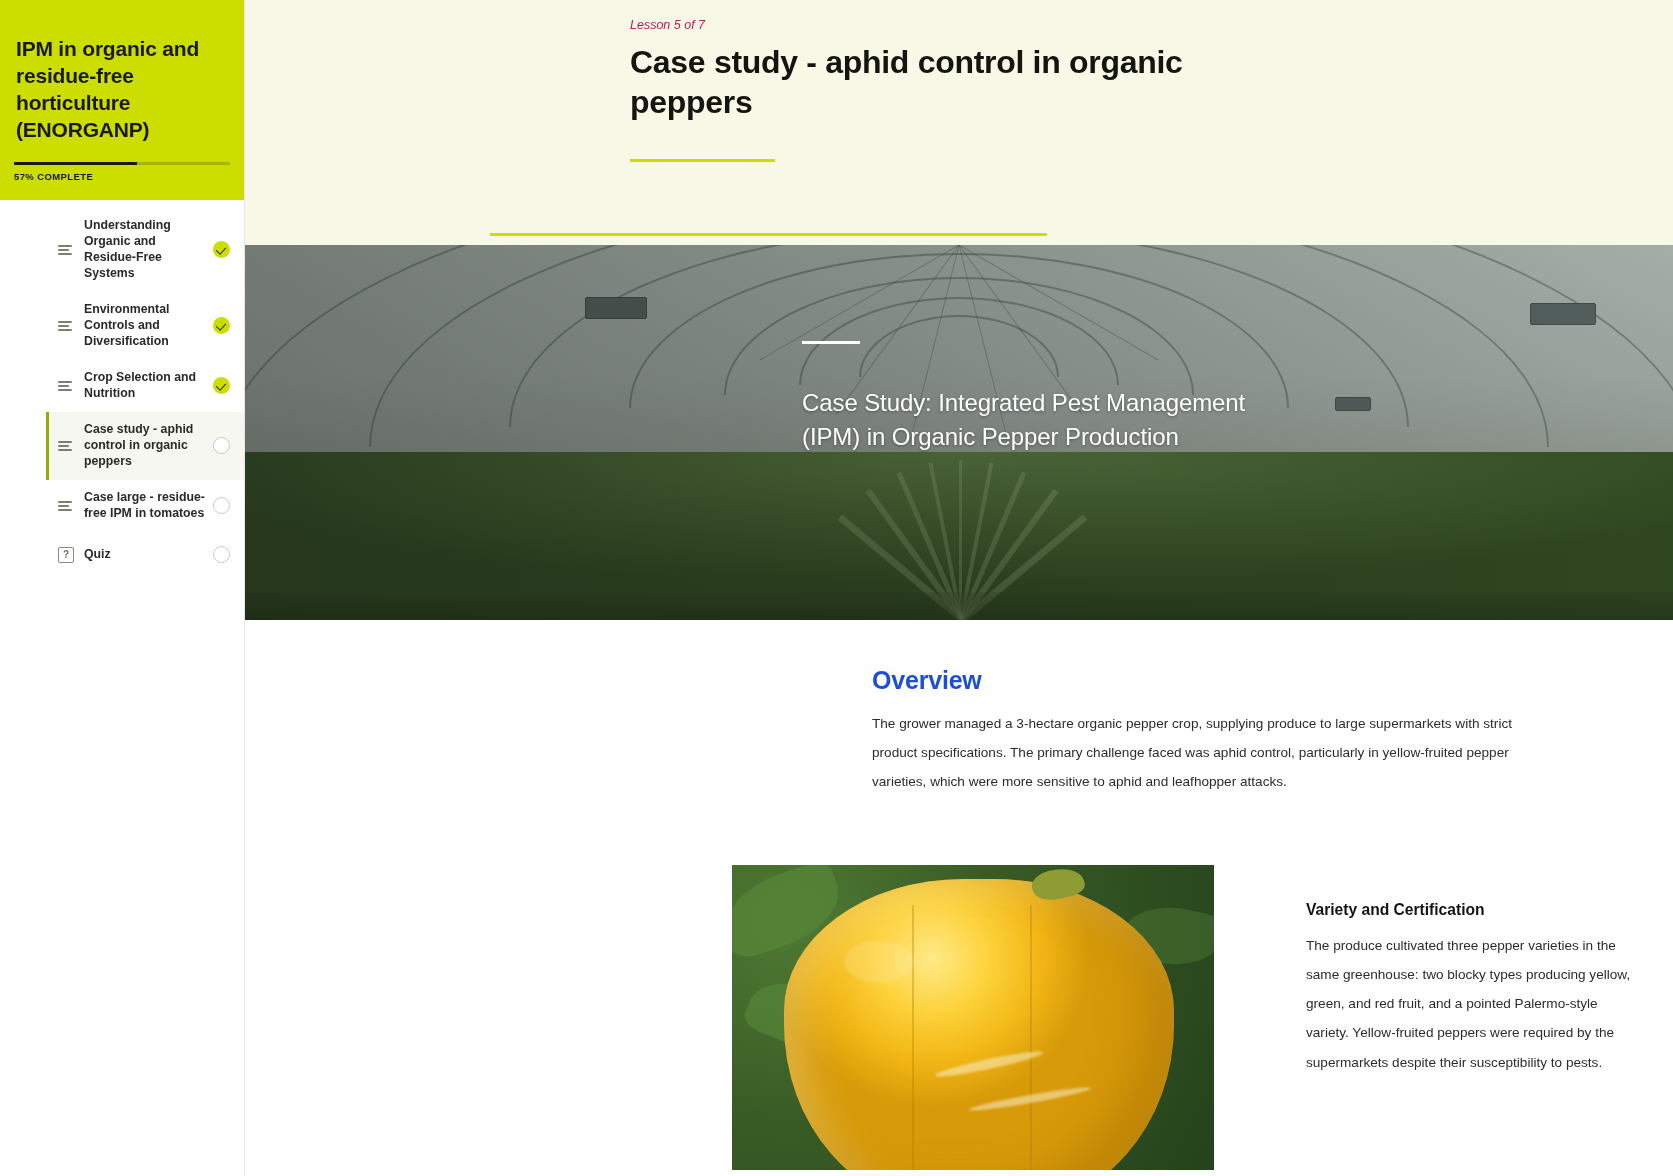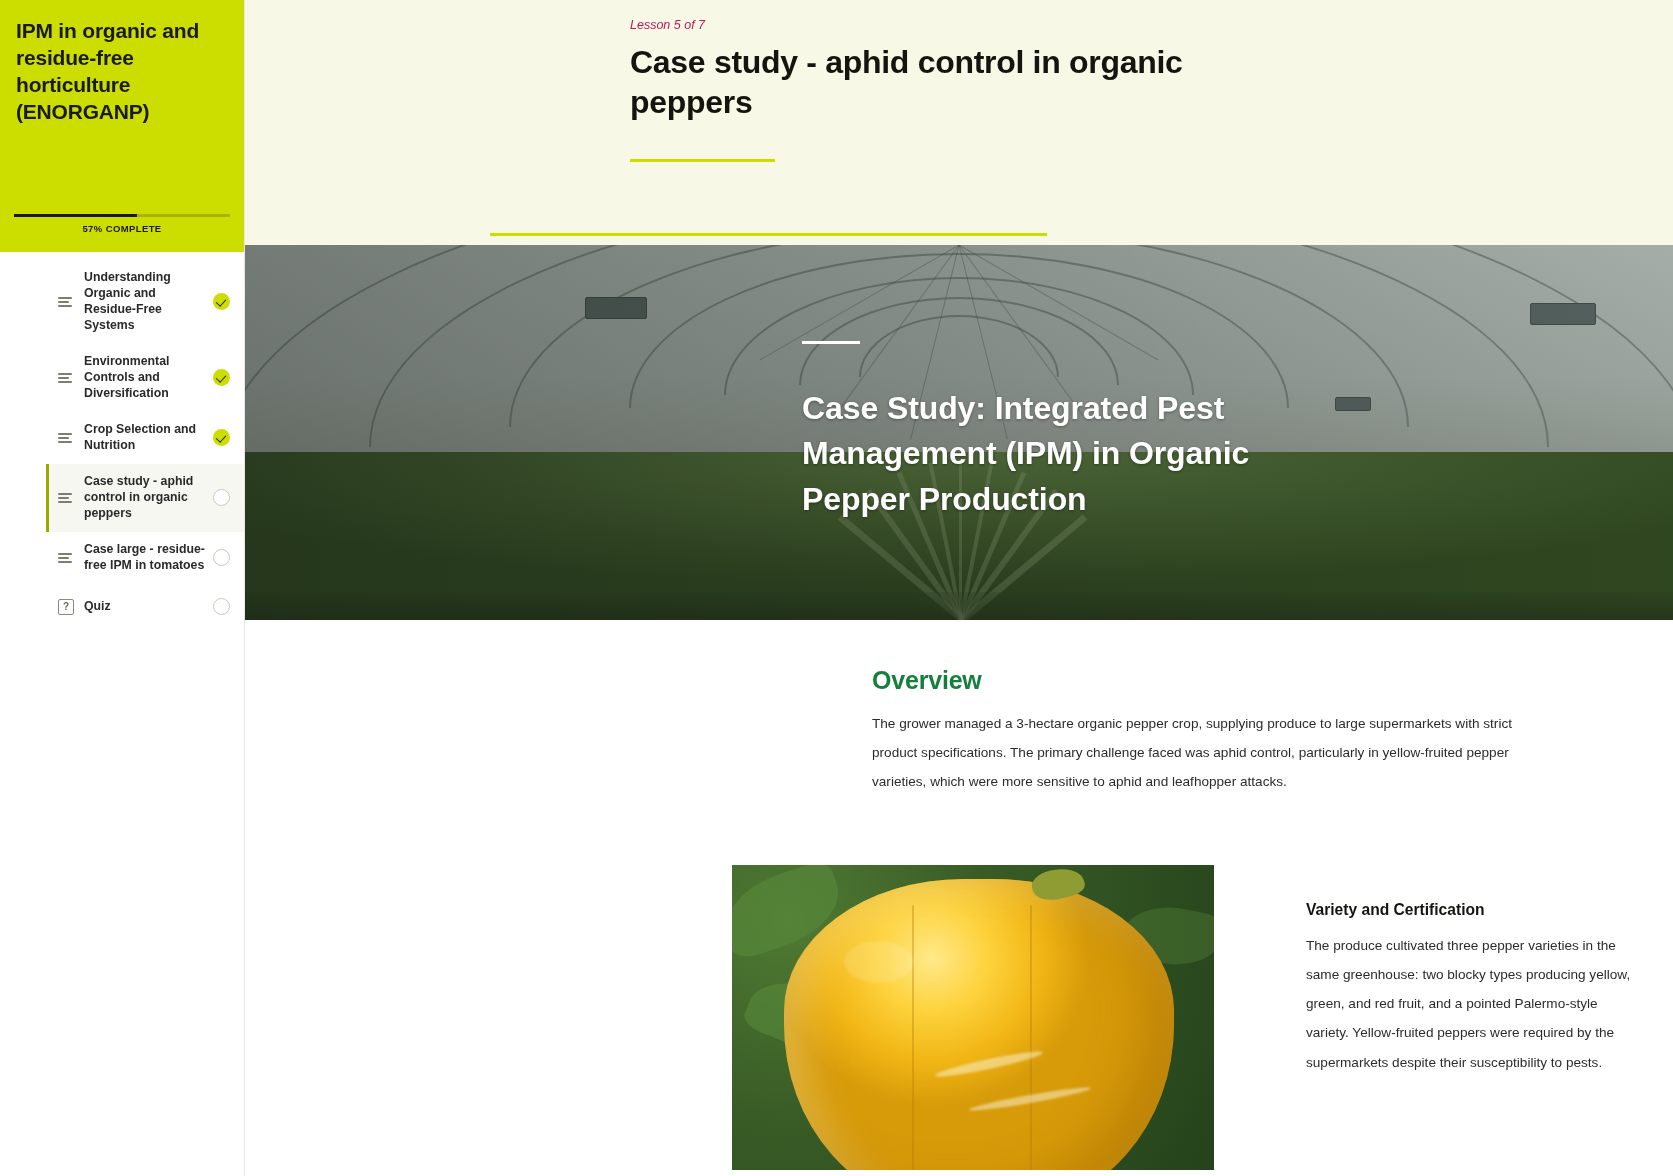--- a/index.html
+++ b/index.html
@@ -23,40 +23,39 @@
     width: 245px;
     flex: 0 0 245px;
     height: 1176px;
     background: #ffffff;
     border-right: 1px solid #e8e8e0;
     position: relative;
   }
 
   .course-header {
     background: #ccdd00;
-    padding: 18px 16px 16px 16px;
-    height: 252px;
+    padding: 36px 16px 16px 16px;
+    height: 200px;
     position: relative;
   }
 
   .course-title {
     font-size: 21px;
     font-weight: bold;
     line-height: 1.28;
     color: #1a1a1a;
     letter-spacing: -0.2px;
     margin: 0;
   }
 
   .progress-wrap {
     position: absolute;
     left: 14px;
     right: 14px;
     bottom: 18px;
-    text-align: center;
   }
   .progress-track {
     height: 3px;
     background: rgba(0,0,0,0.18);
     width: 100%;
     position: relative;
   }
   .progress-fill {
     position: absolute;
     left: 0; top: 0; bottom: 0;
@@ -274,35 +273,35 @@
     top: 96px;
     width: 460px;
     color: #ffffff;
   }
   .banner-rule {
     width: 58px; height: 3px;
     background: #ffffff;
     margin-bottom: 42px;
   }
   .banner-title {
-    font-size: 32px;
-    font-weight: bold;
+    font-size: 24px;
+    font-weight: normal;
     line-height: 1.42;
     letter-spacing: -0.1px;
     text-shadow: 0 1px 3px rgba(0,0,0,0.35);
   }
 
   
   .content {
     padding: 46px 40px 0 627px;
   }
   .section-title {
     font-size: 25px;
     font-weight: bold;
-    color: #15803d;
+    color: #1d4ed8;
     margin: 0 0 14px 0;
     letter-spacing: -0.2px;
   }
   .body-text {
     font-size: 13.6px;
     line-height: 2.15;
     color: #2c2c2c;
     max-width: 672px;
     margin: 0;
   }

